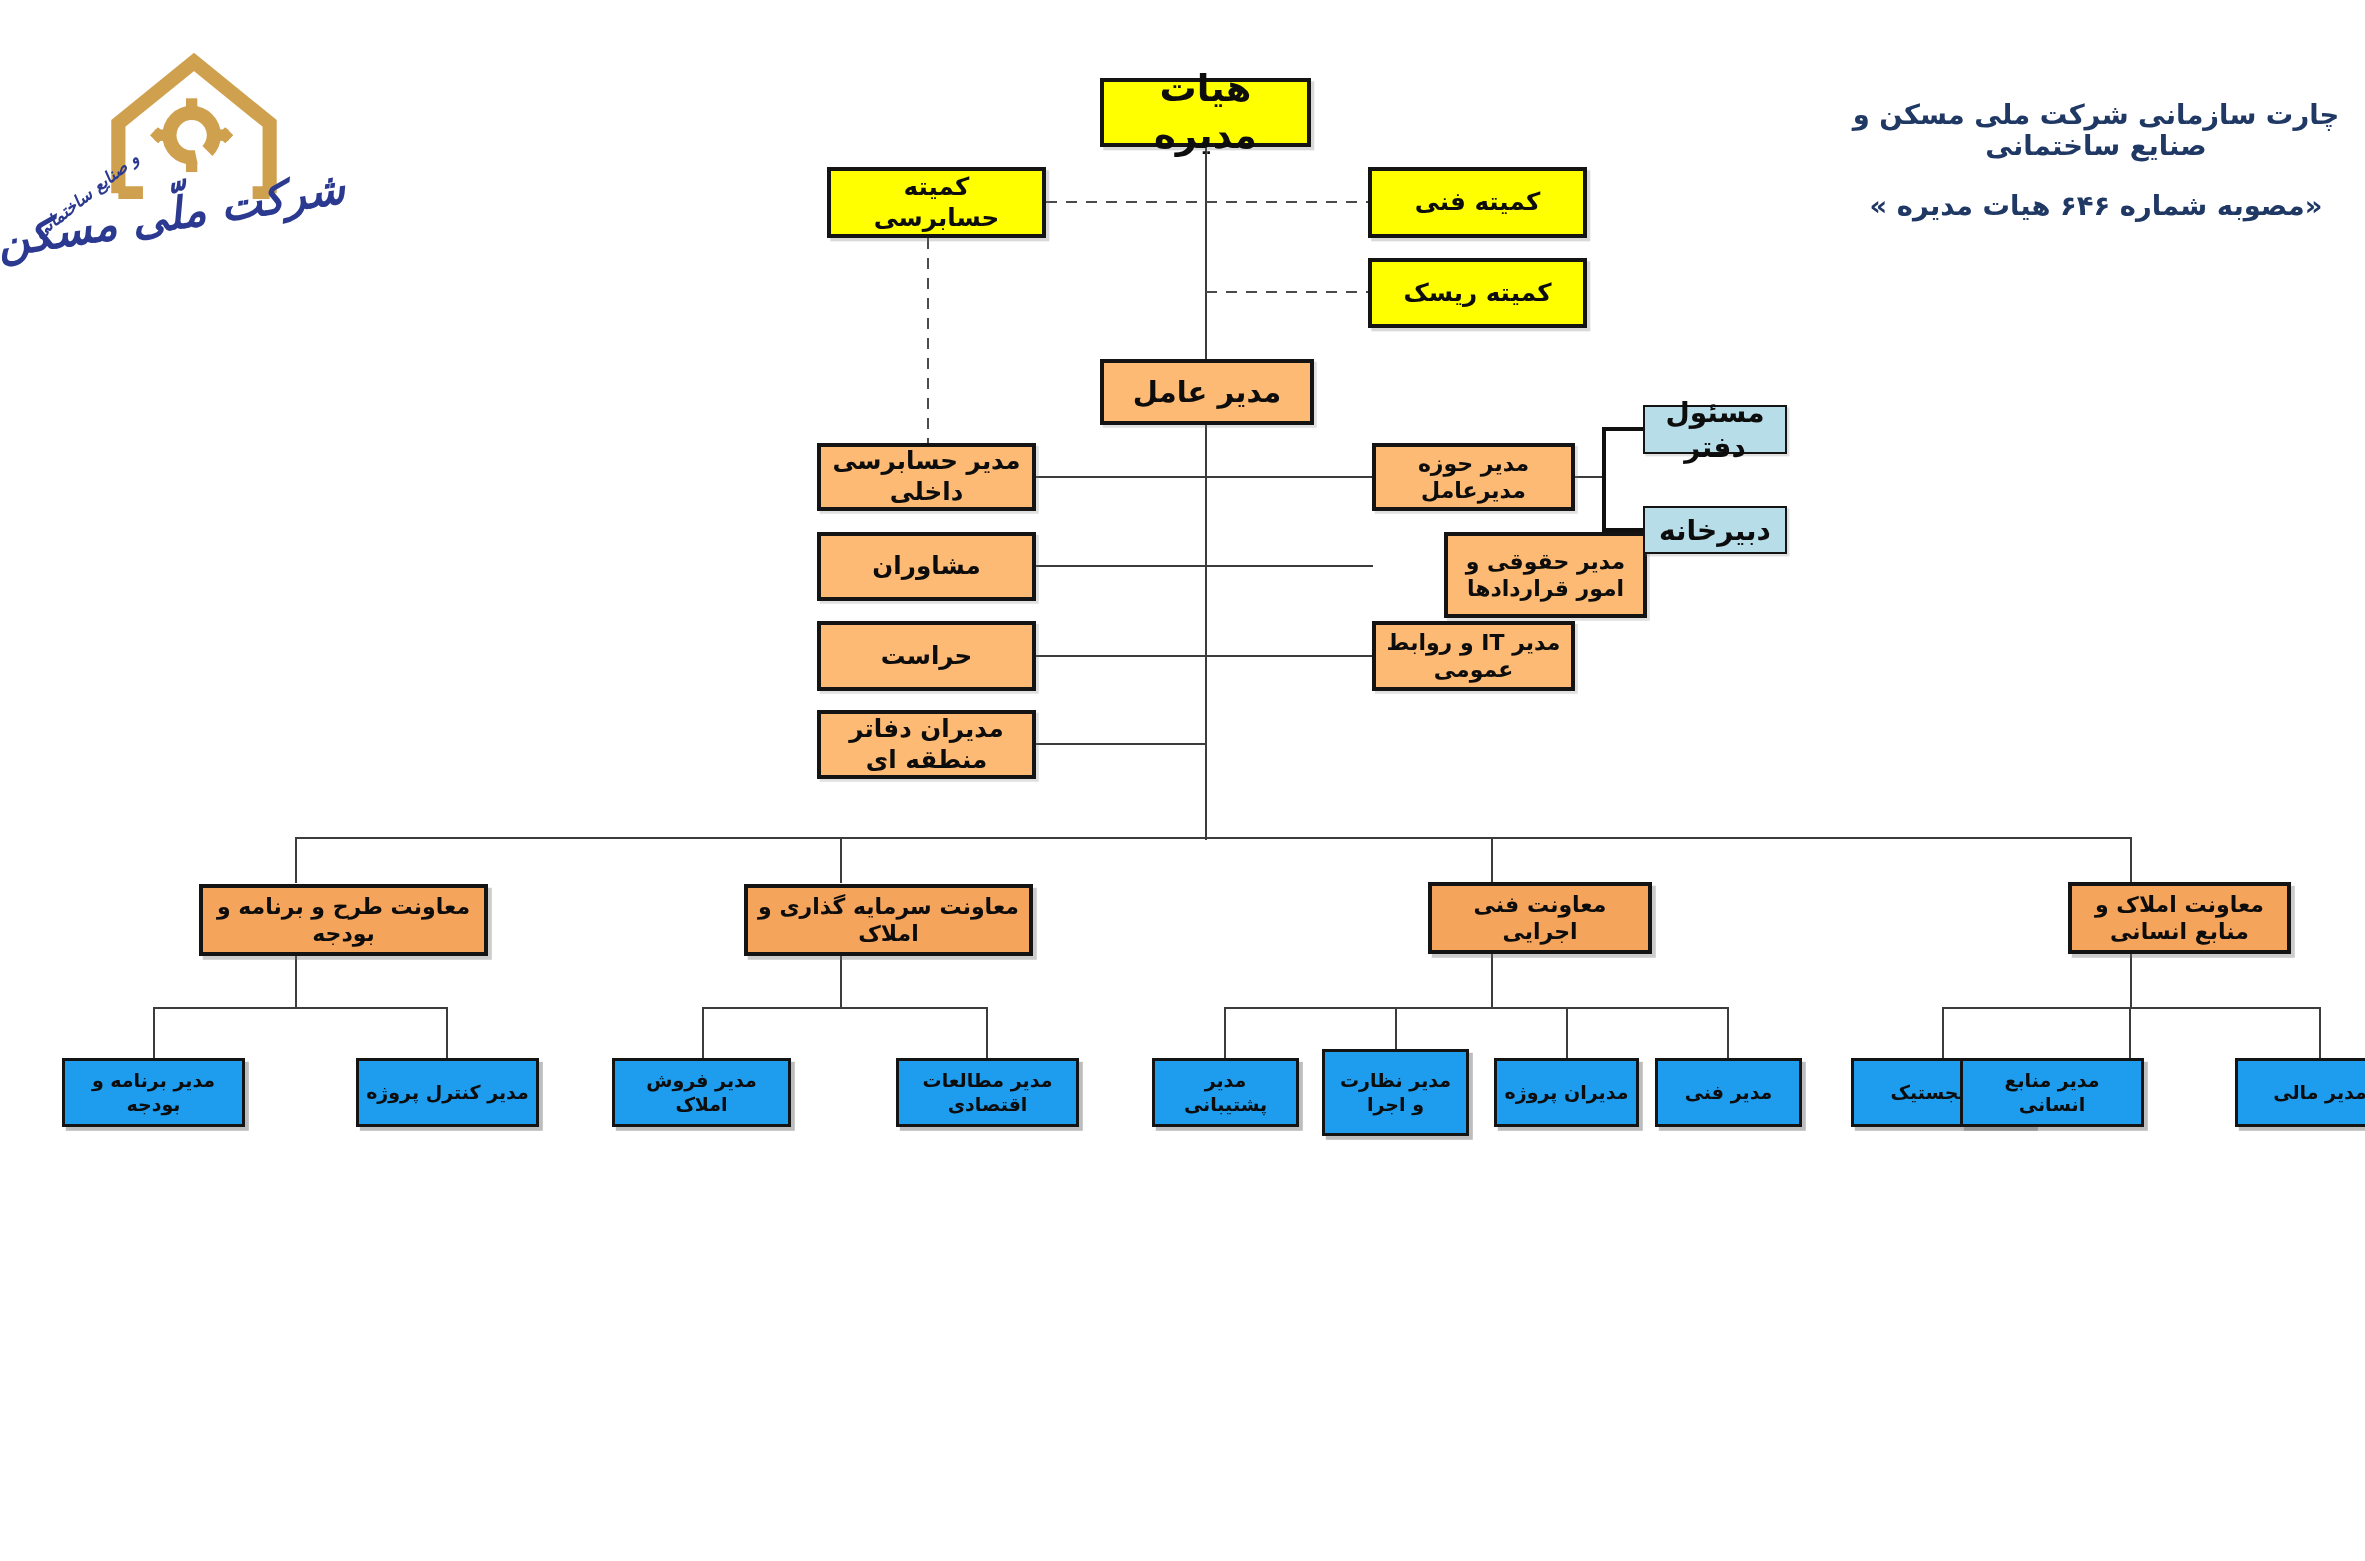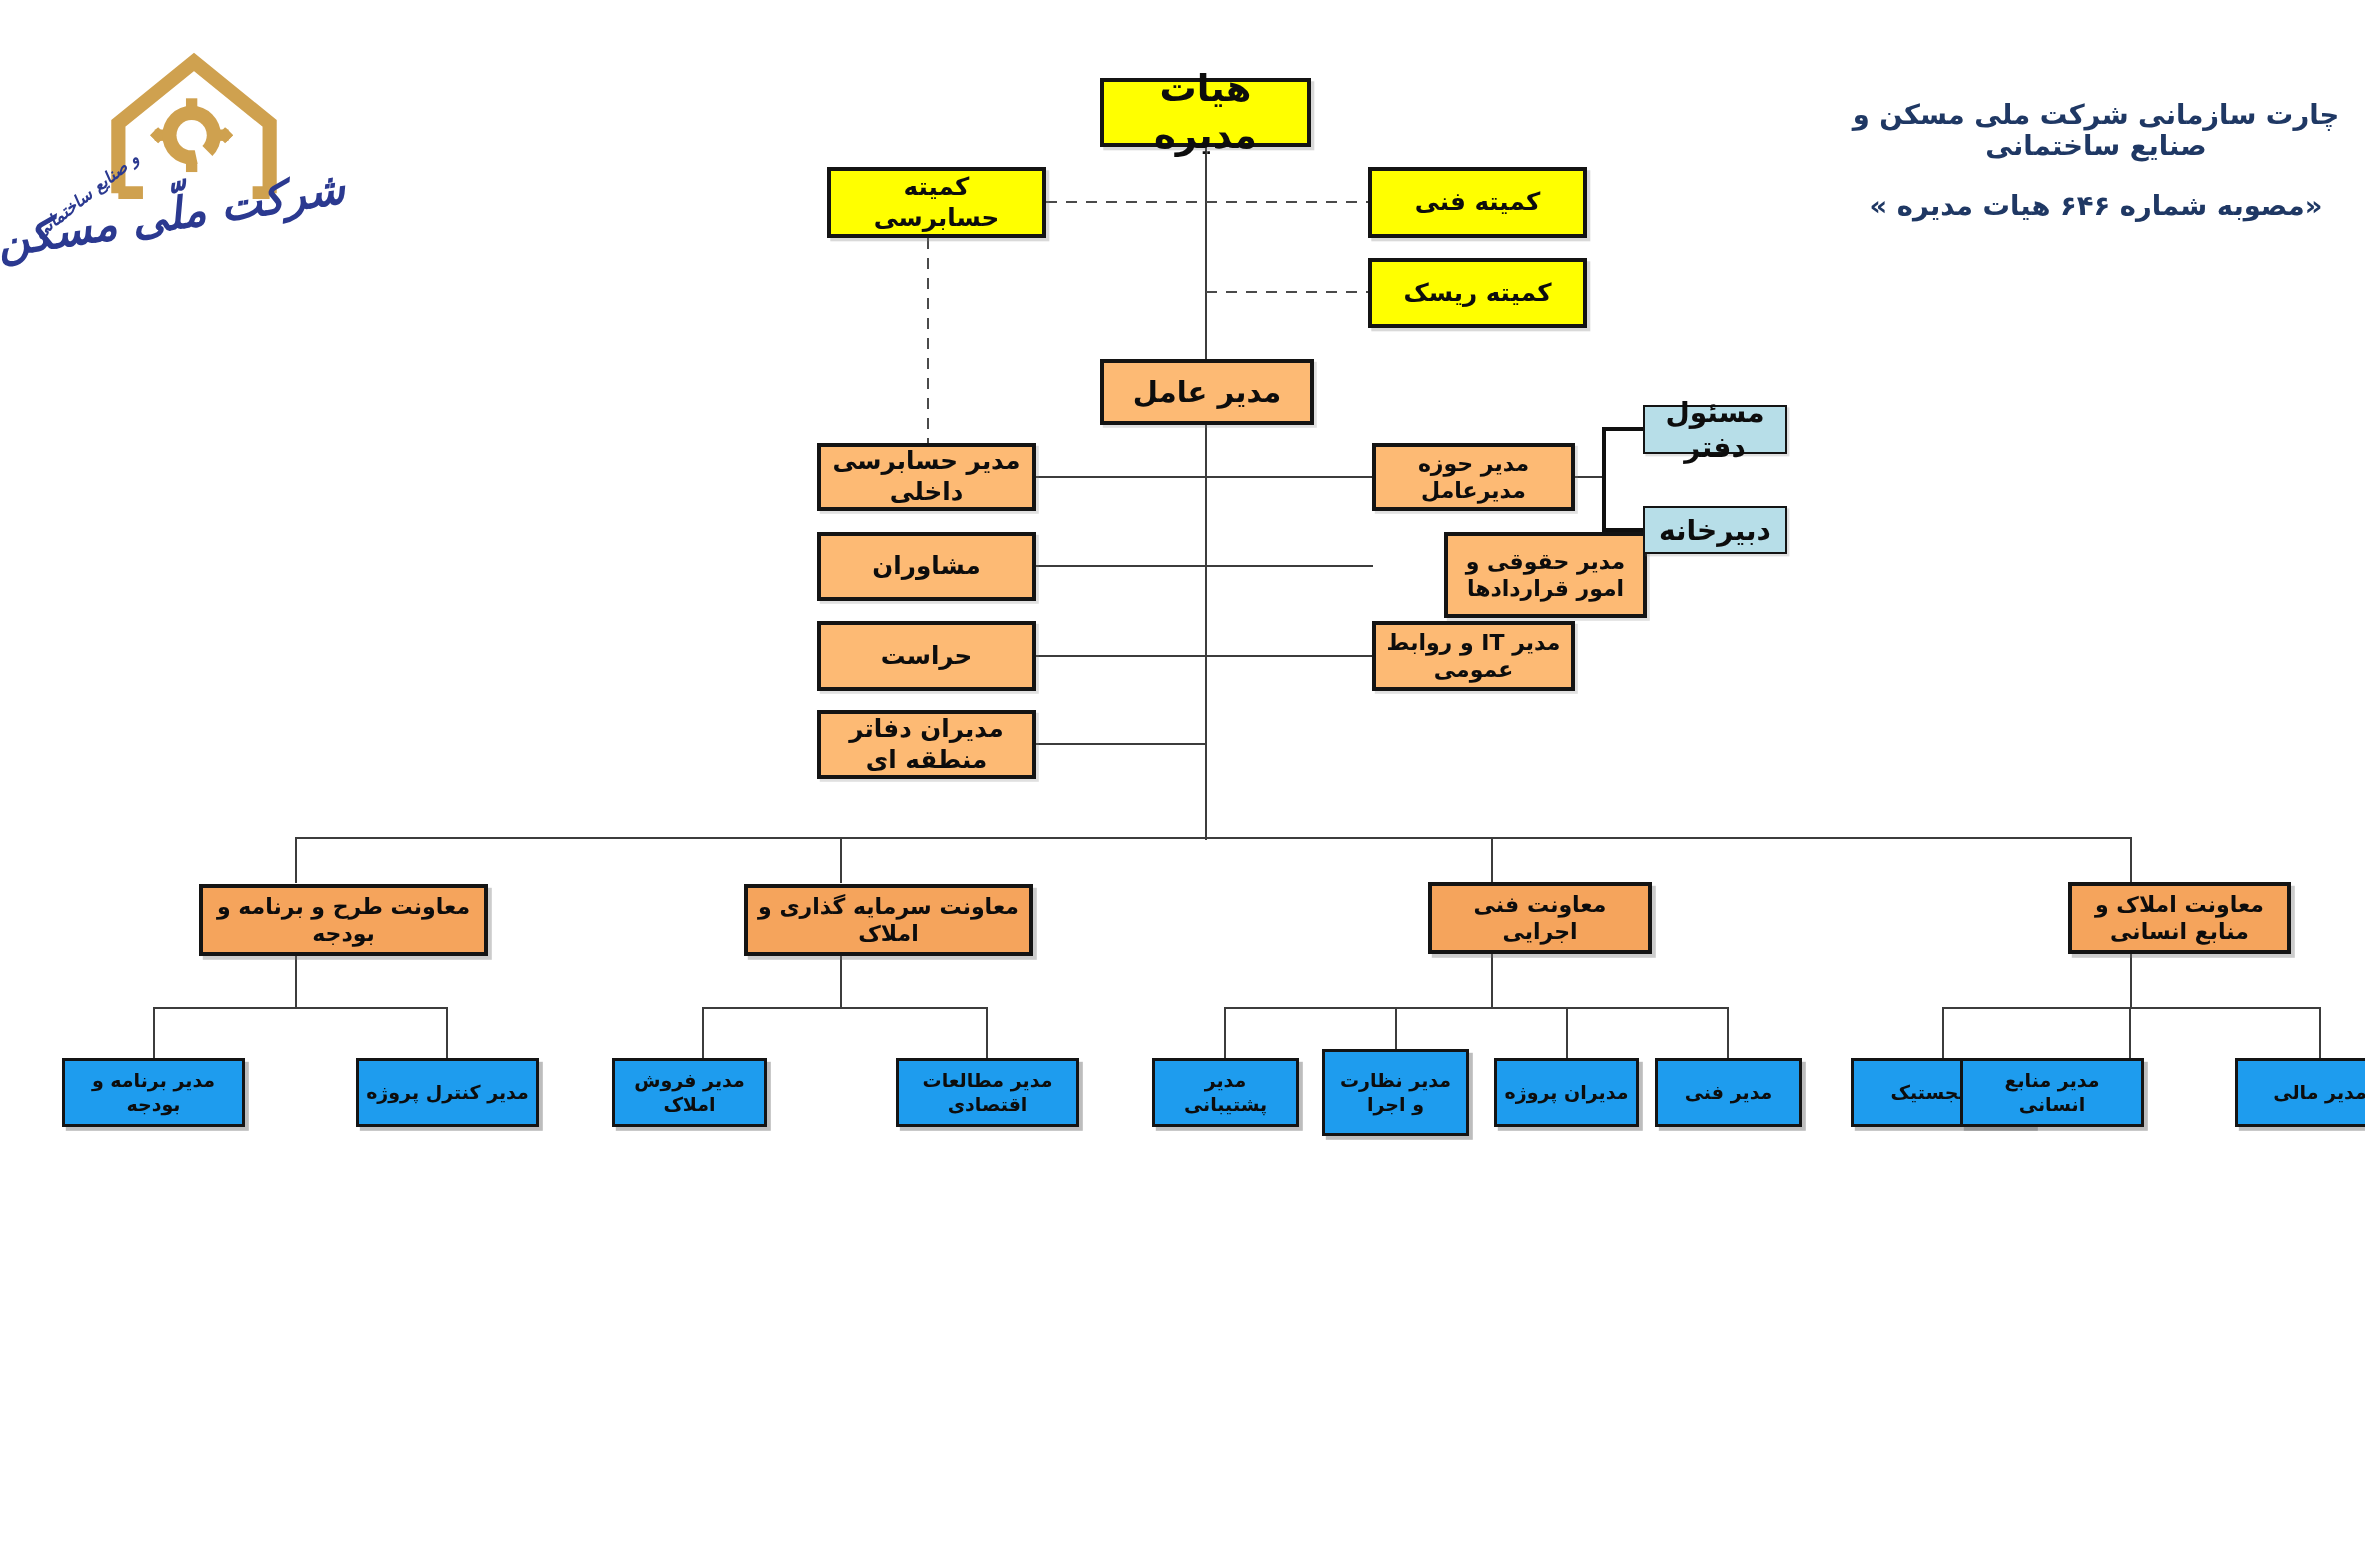--- a/index.html
+++ b/index.html
@@ -155,21 +155,21 @@
 <div class="box tier-lblue fs-lb" style="left:1643px;top:405px;width:144px;height:49px;">مسئول دفتر</div>
 <div class="box tier-lblue fs-lb" style="left:1643px;top:506px;width:144px;height:48px;">دبیرخانه</div>
 
 <div class="box tier-orange fs-m" style="left:151px;top:884px;width:289px;height:72px;">معاونت طرح و برنامه و بودجه</div>
 <div class="box tier-orange fs-m" style="left:696px;top:884px;width:289px;height:72px;">معاونت سرمایه گذاری و املاک</div>
 <div class="box tier-orange fs-m" style="left:1380px;top:882px;width:224px;height:72px;">معاونت فنی اجرایی</div>
 <div class="box tier-orange fs-m" style="left:2020px;top:882px;width:223px;height:72px;">معاونت املاک و منابع انسانی</div>
 
 <div class="box tier-blue fs-s" style="left:62px;top:1058px;width:183px;height:69px;">مدیر برنامه و بودجه</div>
 <div class="box tier-blue fs-s" style="left:356px;top:1058px;width:183px;height:69px;">مدیر کنترل پروژه</div>
-<div class="box tier-blue fs-s" style="left:612px;top:1058px;width:155px;height:69px;">مدیر فروش املاک</div>
+<div class="box tier-blue fs-s" style="left:612px;top:1058px;width:179px;height:69px;">مدیر فروش املاک</div>
 <div class="box tier-blue fs-s" style="left:896px;top:1058px;width:183px;height:69px;">مدیر مطالعات اقتصادی</div>
 <div class="box tier-blue fs-s" style="left:1152px;top:1058px;width:147px;height:69px;">مدیر پشتیبانی</div>
 <div class="box tier-blue fs-s" style="left:1322px;top:1049px;width:147px;height:87px;">مدیر نظارت و اجرا</div>
 <div class="box tier-blue fs-s" style="left:1494px;top:1058px;width:145px;height:69px;">مدیران پروژه</div>
 <div class="box tier-blue fs-s" style="left:1655px;top:1058px;width:147px;height:69px;">مدیر فنی</div>
 <div class="box tier-blue fs-s" style="left:1851px;top:1058px;width:183px;height:69px;padding-left:26px;">مدیر لجستیک</div>
 <div class="box tier-blue fs-s" style="left:1960px;top:1058px;width:184px;height:69px;">مدیر منابع انسانی</div>
 <div class="box tier-blue fs-s" style="left:2235px;top:1058px;width:170px;height:69px;">مدیر مالی</div>
 
 

